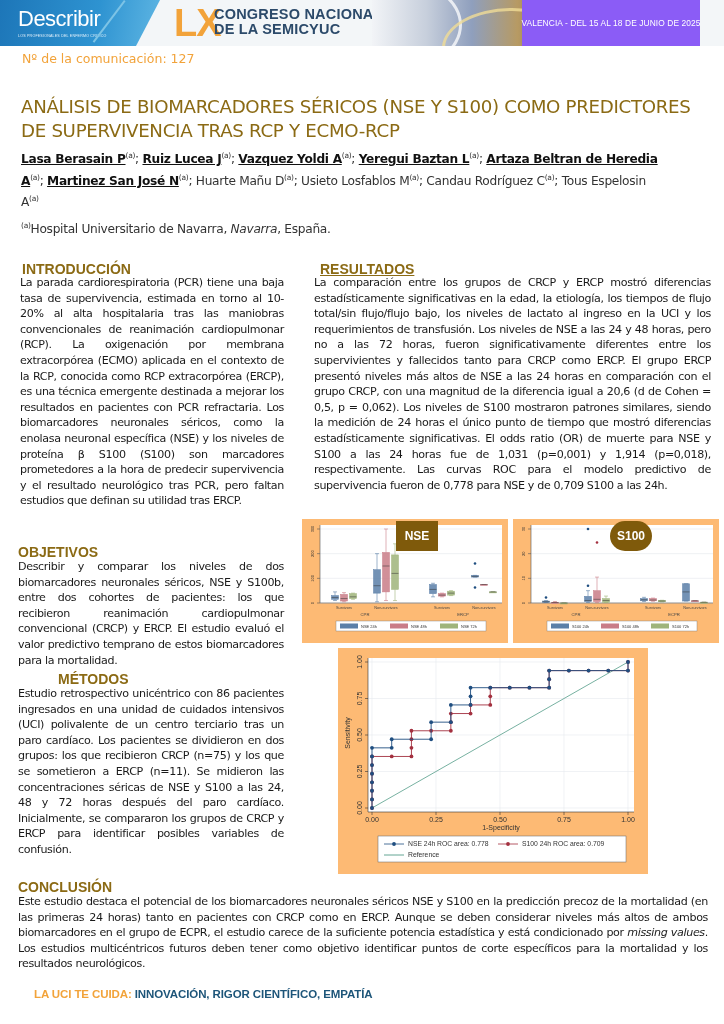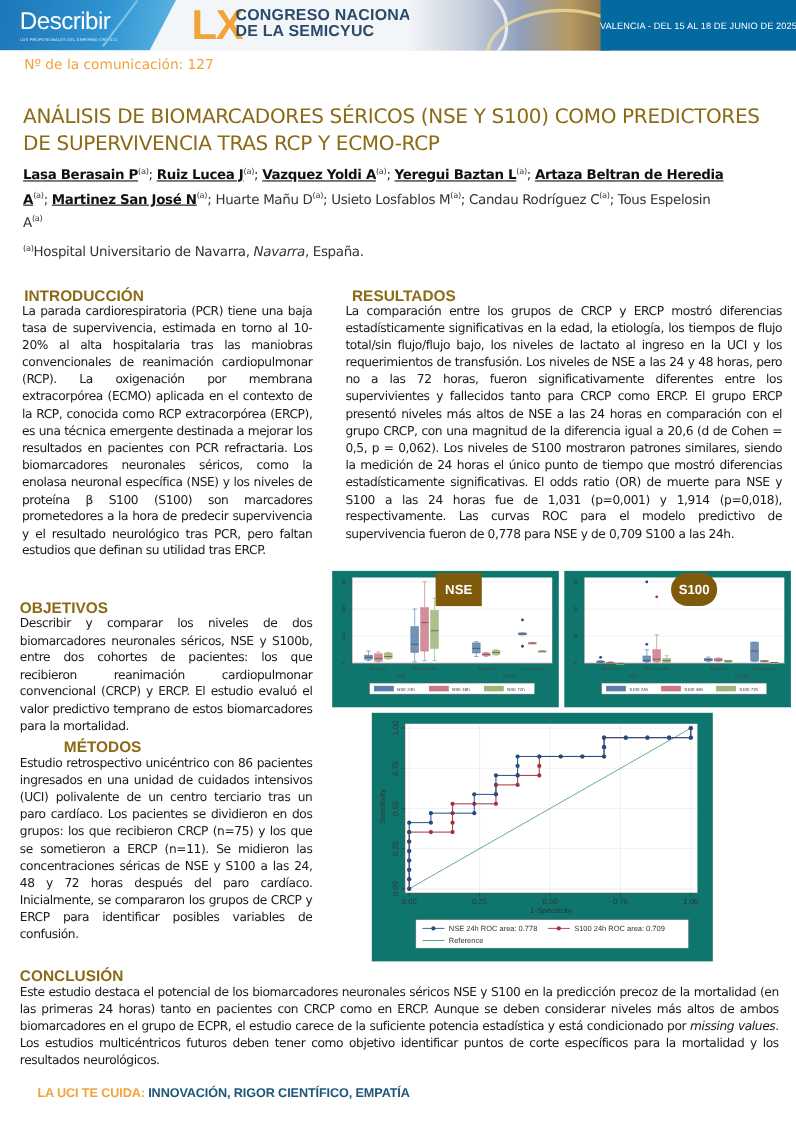--- a/index.html
+++ b/index.html
@@ -17,42 +17,42 @@
     color: #e8f3fb; font-size: 3.6px; letter-spacing: 0.2px; white-space: nowrap; }
   .slash { position: absolute; left: 124px; top: 0; width: 2px; height: 52px; background: #7cc3e6;
     transform: rotate(37deg); transform-origin: top left; }
   .lx { position: absolute; left: 174px; top: 2px; font-family: "Liberation Sans", sans-serif;
     font-size: 38px; color: #f2a33a; font-weight: bold; line-height: 42px; letter-spacing: -1px; }
   .congreso { position: absolute; left: 214px; top: 7px; font-family: "Liberation Sans", sans-serif;
     font-size: 14.5px; color: #2c4a6a; line-height: 15px; font-weight: bold; letter-spacing: 0.2px; }
   .city-img { position: absolute; left: 372px; top: 0; width: 182px; height: 46px;
     background: linear-gradient(90deg, #f2f4f7 0%, #c7cfdc 30%, #8f9fbd 55%, #b79a63 80%, #7f6c4a 100%); overflow: hidden; }
   .city-arc { position: absolute; border: 3px solid rgba(255,255,255,0.75); border-radius: 50%; }
-  .date-block { position: absolute; left: 546px; top: 0; width: 178px; height: 46px; background: #0369a1;
+  .date-block { position: absolute; left: 522px; top: 0; width: 178px; height: 46px; background: #8b5cf6;
     display: flex; align-items: center; justify-content: center; }
   .date-text { font-family: "Liberation Sans", sans-serif; font-size: 8.4px; color: #ffffff; letter-spacing: 0.1px; white-space: nowrap; }
 
   .comm { position: absolute; left: 22px; top: 51px; font-size: 12.5px; color: #f2a33a; font-family: "DejaVu Sans", sans-serif; }
 
   .title { position: absolute; left: 21px; top: 95px; width: 690px; font-family: "DejaVu Sans", sans-serif;
     font-size: 18.2px; line-height: 24px; color: #8b6a14; font-weight: normal; letter-spacing: -0.3px; }
   .authors { position: absolute; left: 21px; top: 147px; width: 640px; font-family: "DejaVu Sans", sans-serif;
     font-size: 12.2px; line-height: 17.5px; color: #333; letter-spacing: -0.3px; }
   .authors .u { font-weight: bold; text-decoration: underline; color: #111; }
   .authors sup { font-size: 7.5px; }
   .affil { position: absolute; left: 21px; top: 221px; font-size: 12.2px; color: #333; letter-spacing: -0.3px; }
   .affil sup { font-size: 7.5px; }
 
   .sec-h { position: absolute; font-family: "Liberation Sans", sans-serif; font-weight: bold;
     color: #8b6a14; font-size: 14px; line-height: 14px; }
   .body-text { position: absolute; font-family: "DejaVu Sans", sans-serif; font-size: 11.1px;
     line-height: 15.6px; color: #1a1a1a; text-align: justify; letter-spacing: -0.35px; }
 
   
-  .panel { position: absolute; background: #0f766e; }
+  .panel { position: absolute; background: #fdba74; }
   .chart-badge { position: absolute; background: #7f5a0b; color: #ffffff; font-family: "Liberation Sans", sans-serif;
     font-weight: bold; font-size: 12px; display: flex; align-items: center; justify-content: center; }
 
   svg text { font-family: "Liberation Sans", sans-serif; }
 
   .tagline { position: absolute; left: 34px; top: 988px; font-family: "Liberation Sans", sans-serif;
     font-size: 11.5px; font-weight: bold; letter-spacing: -0.1px; }
   .tag-a { color: #f2a33a; }
   .tag-b { color: #1d5579; }
 </style>
@@ -91,21 +91,21 @@
 
 <div class="sec-h" style="left:22px;top:262px;">INTRODUCCIÓN</div>
 <div class="body-text" style="left:20px;top:275px;width:264px;">La parada cardiorespiratoria (PCR) tiene una baja tasa de supervivencia, estimada en torno al 10-20% al alta hospitalaria tras las maniobras convencionales de reanimación cardiopulmonar (RCP). La oxigenación por membrana extracorpórea (ECMO) aplicada en el contexto de la RCP, conocida como RCP extracorpórea (ERCP), es una técnica emergente destinada a mejorar los resultados en pacientes con PCR refractaria. Los biomarcadores neuronales séricos, como la enolasa neuronal específica (NSE) y los niveles de proteína β S100 (S100) son marcadores prometedores a la hora de predecir supervivencia y el resultado neurológico tras PCR, pero faltan estudios que definan su utilidad tras ERCP.</div>
 
 <div class="sec-h" style="left:18px;top:545px;">OBJETIVOS</div>
 <div class="body-text" style="left:18px;top:559px;width:266px;">Describir y comparar los niveles de dos biomarcadores neuronales séricos, NSE y S100b, entre dos cohortes de pacientes: los que recibieron reanimación cardiopulmonar convencional (CRCP) y ERCP. El estudio evaluó el valor predictivo temprano de estos biomarcadores para la mortalidad.</div>
 
 <div class="sec-h" style="left:18px;top:672px;padding-left:40px;">MÉTODOS</div>
 <div class="body-text" style="left:18px;top:686px;width:266px;">Estudio retrospectivo unicéntrico con 86 pacientes ingresados en una unidad de cuidados intensivos (UCI) polivalente de un centro terciario tras un paro cardíaco. Los pacientes se dividieron en dos grupos: los que recibieron CRCP (n=75) y los que se sometieron a ERCP (n=11). Se midieron las concentraciones séricas de NSE y S100 a las 24, 48 y 72 horas después del paro cardíaco. Inicialmente, se compararon los grupos de CRCP y ERCP para identificar posibles variables de confusión.</div>
 
-<div class="sec-h" style="left:320px;top:262px;">RESULTADOS</div>
+<div class="sec-h" style="left:320px;top:262px;text-decoration:underline;">RESULTADOS</div>
 <div class="body-text" style="left:314px;top:275px;width:397px;">La comparación entre los grupos de CRCP y ERCP mostró diferencias estadísticamente significativas en la edad, la etiología, los tiempos de flujo total/sin flujo/flujo bajo, los niveles de lactato al ingreso en la UCI y los requerimientos de transfusión. Los niveles de NSE a las 24 y 48 horas, pero no a las 72 horas, fueron significativamente diferentes entre los supervivientes y fallecidos tanto para CRCP como ERCP. El grupo ERCP presentó niveles más altos de NSE a las 24 horas en comparación con el grupo CRCP, con una magnitud de la diferencia igual a 20,6 (d de Cohen = 0,5, p = 0,062). Los niveles de S100 mostraron patrones similares, siendo la medición de 24 horas el único punto de tiempo que mostró diferencias estadísticamente significativas. El odds ratio (OR) de muerte para NSE y S100 a las 24 horas fue de 1,031 (p=0,001) y 1,914 (p=0,018), respectivamente. Las curvas ROC para el modelo predictivo de supervivencia fueron de 0,778 para NSE y de 0,709 S100 a las 24h.</div>
 
 <div class="panel" style="left:302px;top:519px;width:206px;height:124px;">
   <svg id="nse-chart" width="206" height="124">
       <rect x="18" y="6" width="182" height="78" fill="#ffffff"></rect>
       <line x1="18" x2="200" y1="84" y2="84" stroke="#e4e8ec" stroke-width="0.6"></line>
       <line x1="15" x2="18" y1="84" y2="84" stroke="#555" stroke-width="0.6"></line>
       <text x="12" y="84" font-size="4" fill="#333" text-anchor="middle" transform="rotate(-90 12 84)">0</text>
       <line x1="18" x2="200" y1="59.333333333333336" y2="59.333333333333336" stroke="#e4e8ec" stroke-width="0.6"></line>
       <line x1="15" x2="18" y1="59.333333333333336" y2="59.333333333333336" stroke="#555" stroke-width="0.6"></line>

